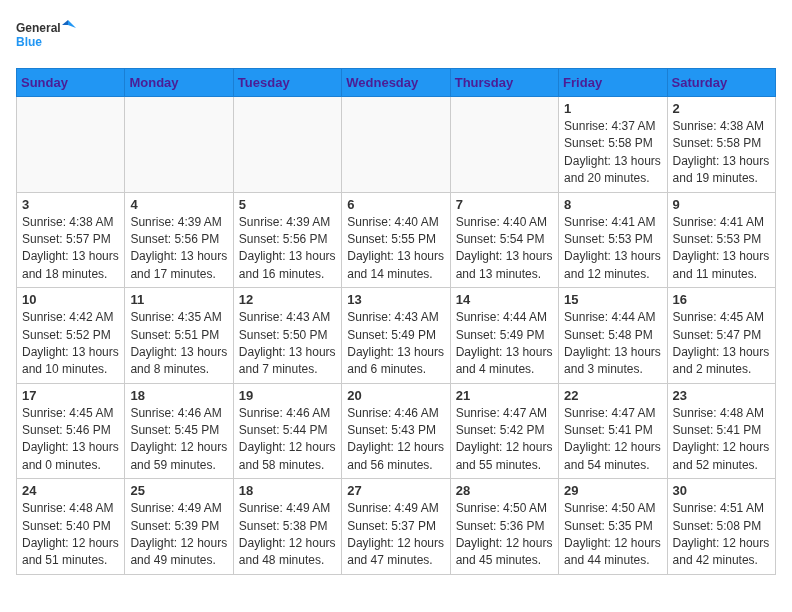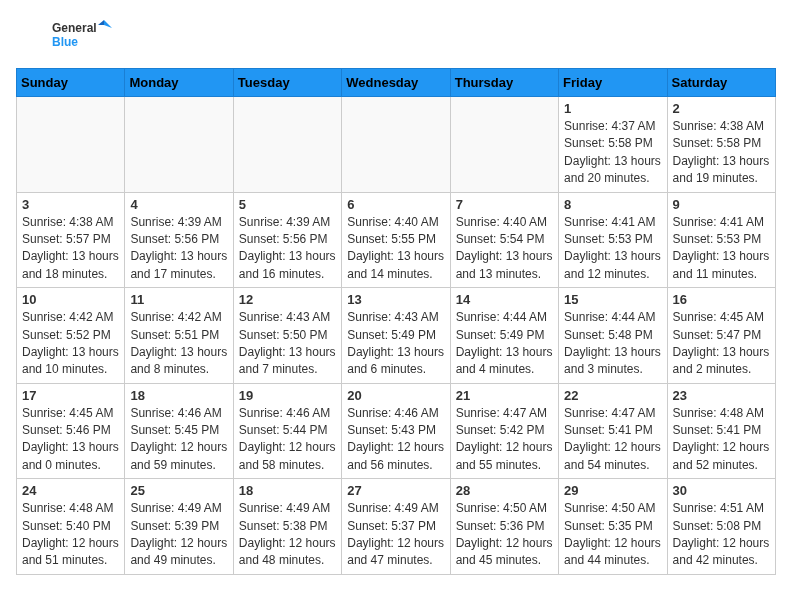--- a/index.html
+++ b/index.html
@@ -8,21 +8,20 @@
       background: #fff;
       width: 792px;
       min-height: 612px;
       padding: 16px;
     }
     .header-area {
       display: flex;
       justify-content: space-between;
       align-items: flex-start;
       margin-bottom: 12px;
-      margin-left: 36px;
     }
     .logo {
       display: flex;
       align-items: center;
       gap: 4px;
     }
     .title-area {
       text-align: right;
     }
     .main-title {
@@ -35,21 +34,21 @@
       font-size: 14px;
       color: #555;
     }
     .calendar {
       width: 100%;
       border-collapse: collapse;
       border: 1px solid #ccc;
     }
     .calendar th {
       background-color: #2196F3;
-      color: #000000;
+      color: #4c1d95;
       font-size: 13px;
       font-weight: bold;
       padding: 6px 4px;
       text-align: left;
       border: 1px solid #1a7fd4;
     }
     .calendar td {
       vertical-align: top;
       border: 1px solid #ccc;
       padding: 4px 5px;
@@ -170,21 +169,21 @@
       </tr>
       <tr>
         <td>
           <span class="day-number">10</span>
           <div class="day-info">Sunrise: 4:42 AM
 Sunset: 5:52 PM
 Daylight: 13 hours and 10 minutes.</div>
         </td>
         <td>
           <span class="day-number">11</span>
-          <div class="day-info">Sunrise: 4:42 AM
+          <div class="day-info">Sunrise: 4:35 AM
 Sunset: 5:51 PM
 Daylight: 13 hours and 8 minutes.</div>
         </td>
         <td>
           <span class="day-number">12</span>
           <div class="day-info">Sunrise: 4:43 AM
 Sunset: 5:50 PM
 Daylight: 13 hours and 7 minutes.</div>
         </td>
         <td>

